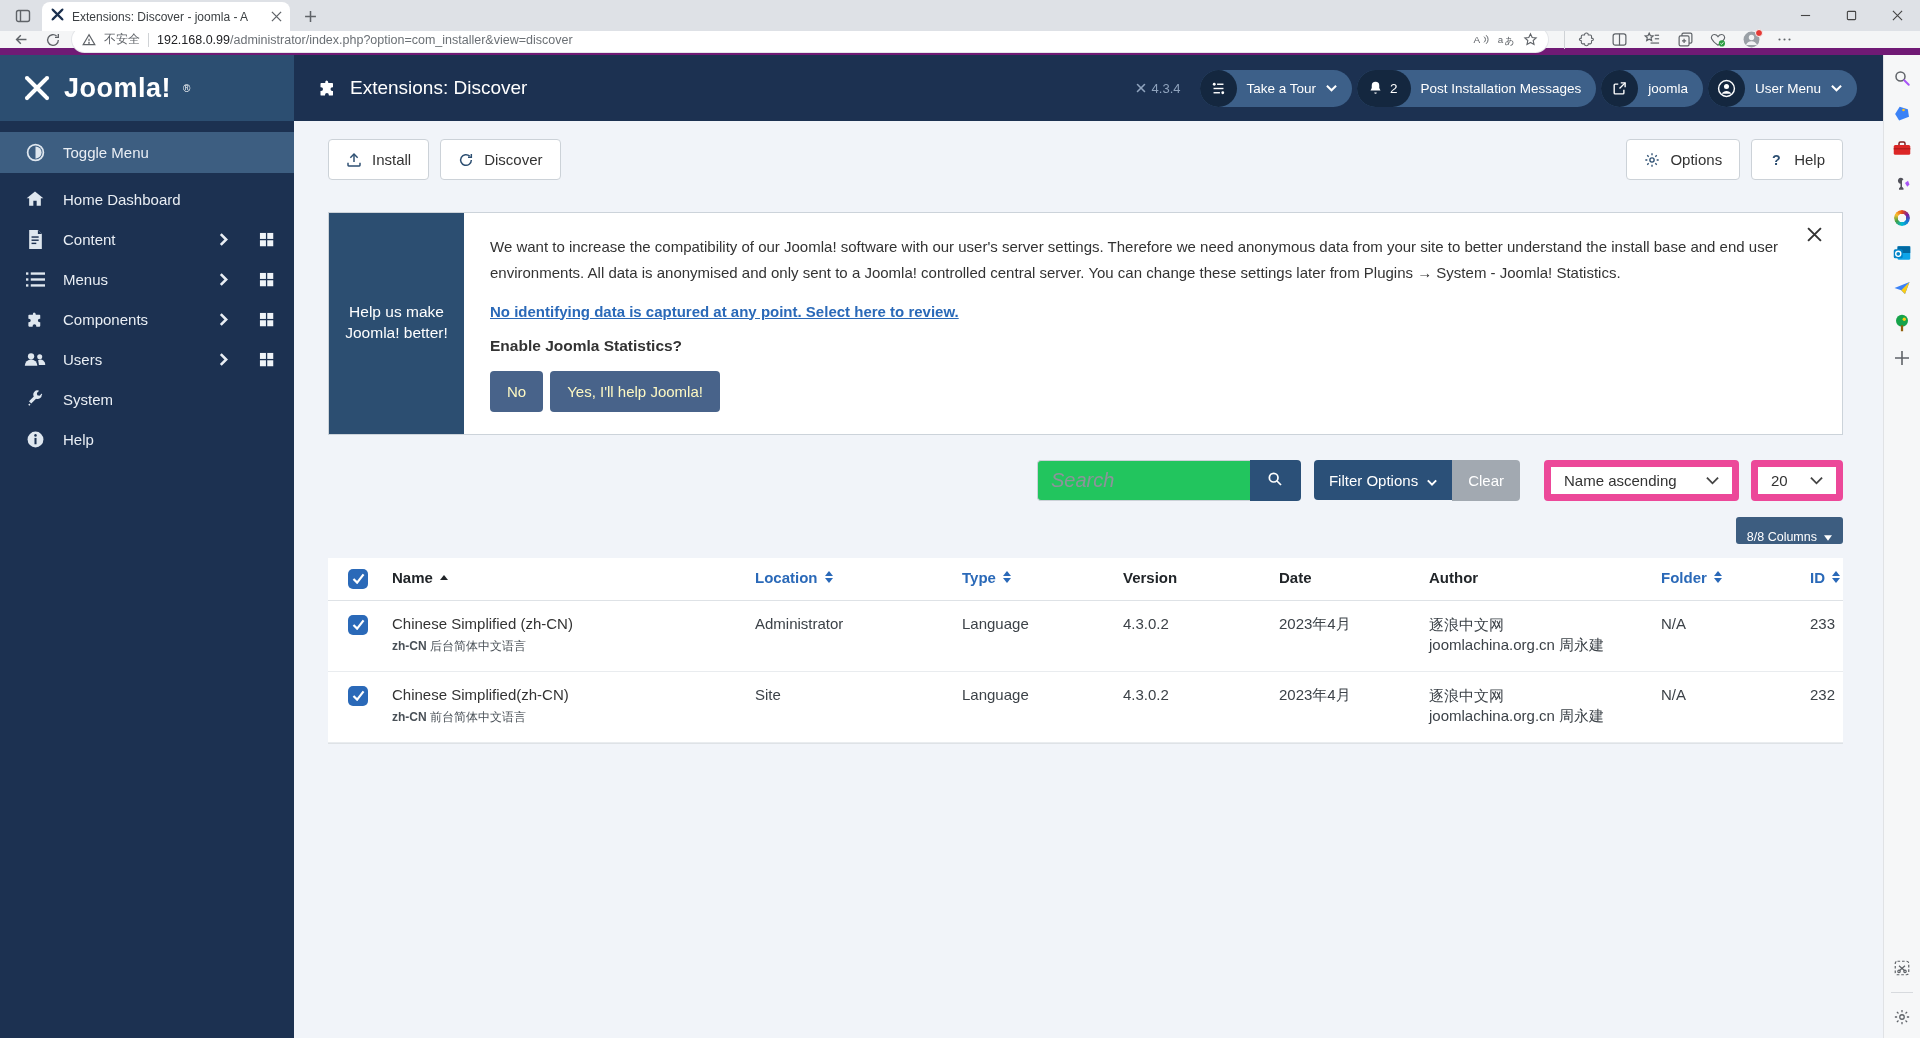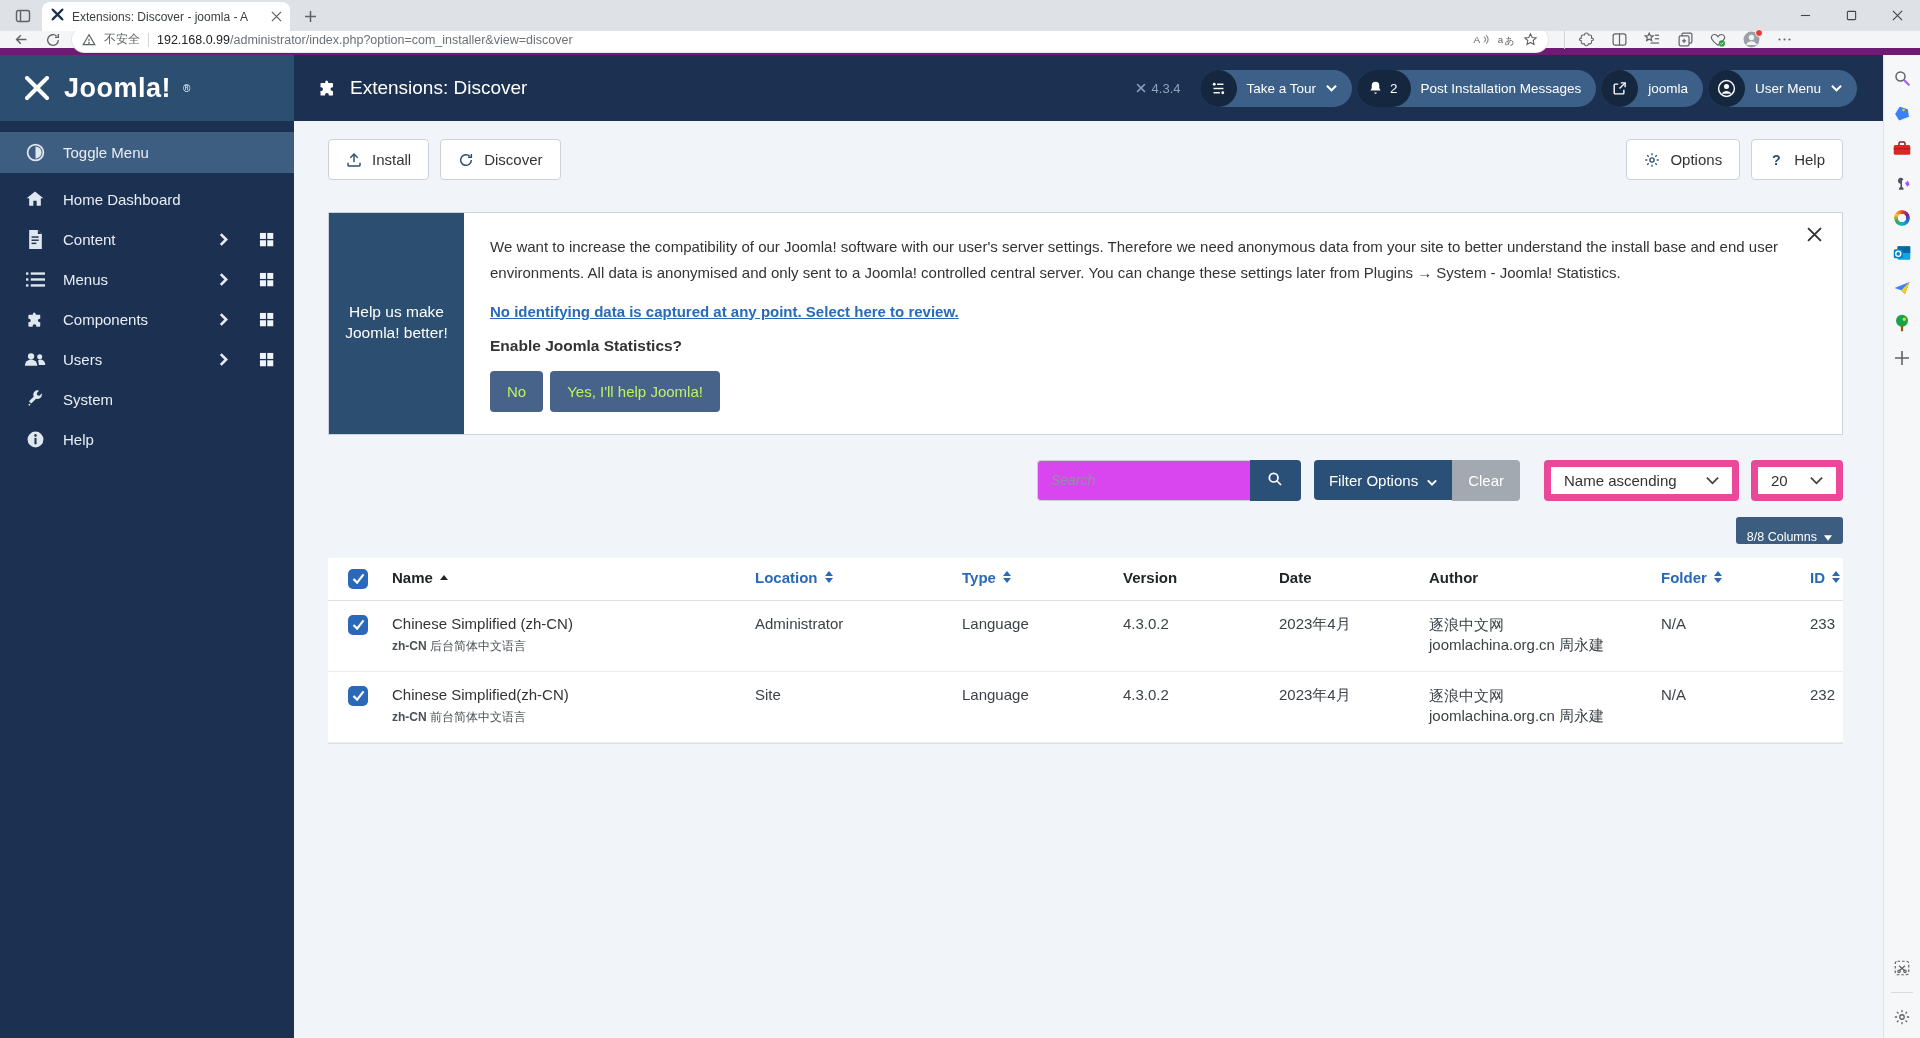--- a/index.html
+++ b/index.html
@@ -67,27 +67,27 @@
   .toolbar-right { margin-left:auto; display:flex; gap:11px; }
 
   
   .stats-panel { margin-top:32px; background:#fff; border:1px solid #ccd3da; display:flex; position:relative; min-height:222px; }
   .stats-side { width:135px; background:#2c4e71; color:#fff; display:flex; align-items:center; justify-content:center; text-align:center; font-size:15.5px; padding:10px 12px; line-height:1.35; flex-shrink:0; }
   .stats-body { flex:1; padding:21px 60px 22px 26px; }
   .stats-text { font-size:15px; color:#333; line-height:1.75; max-width:1330px; }
   .stats-link { display:inline-block; margin-top:16px; font-size:15px; font-weight:bold; color:#2a69b8; text-decoration:underline; cursor:pointer; }
   .stats-q { margin-top:16px; font-size:15.5px; font-weight:bold; color:#333; }
   .stats-btns { margin-top:16px; display:flex; gap:7px; }
-  .btn-slate { background:#48638a; color:#bef264; border:none; border-radius:4px; height:41px; padding:0 17px; font-size:15px; cursor:pointer; }
+  .btn-slate { background:#48638a; color:#fef9c3; border:none; border-radius:4px; height:41px; padding:0 17px; font-size:15px; cursor:pointer; }
   .stats-close { position:absolute; top:14px; right:20px; color:#333; cursor:pointer; display:flex; }
 
   
   .filter-row { margin-top:25px; display:flex; justify-content:flex-end; align-items:center; }
   .search-wrap { display:flex; }
-  .search-input { width:213px; height:41px; border:1px solid #ccd2d8; border-right:none; border-radius:4px 0 0 4px; padding:0 13px; font-size:14px; color:#333; background:#d946ef; }
+  .search-input { width:213px; height:41px; border:1px solid #ccd2d8; border-right:none; border-radius:4px 0 0 4px; padding:0 13px; font-size:20px; color:#333; background:#22c55e; }
   .search-input::placeholder { font-style:italic; color:#8d939a; }
   .search-btn { width:51px; height:41px; background:#2b5078; border:none; border-radius:0 4px 4px 0; color:#fff; display:flex; align-items:center; justify-content:center; cursor:pointer; }
   .filter-btn { margin-left:13px; height:40px; background:#2b5078; color:#fff; border:none; border-radius:4px 0 0 4px; padding:0 15px; font-size:15px; display:flex; align-items:center; gap:9px; cursor:pointer; }
   .clear-btn { height:41px; background:#a2a9b1; color:#fff; border:none; border-radius:0 4px 4px 0; padding:0 16px; font-size:15px; cursor:pointer; }
   .select { display:flex; align-items:center; background:#fff; border:7px solid #ec4899; border-radius:4px; height:41px; padding:0 13px; font-size:15px; color:#333; cursor:pointer; }
   .select .sel-caret { margin-left:auto; color:#555; display:flex; padding-left:16px; }
   .sel-sort { width:195px; margin-left:24px; }
   .sel-limit { width:92px; margin-left:12px; }
 
   .columns-row { margin-top:16px; display:flex; justify-content:flex-end; }

